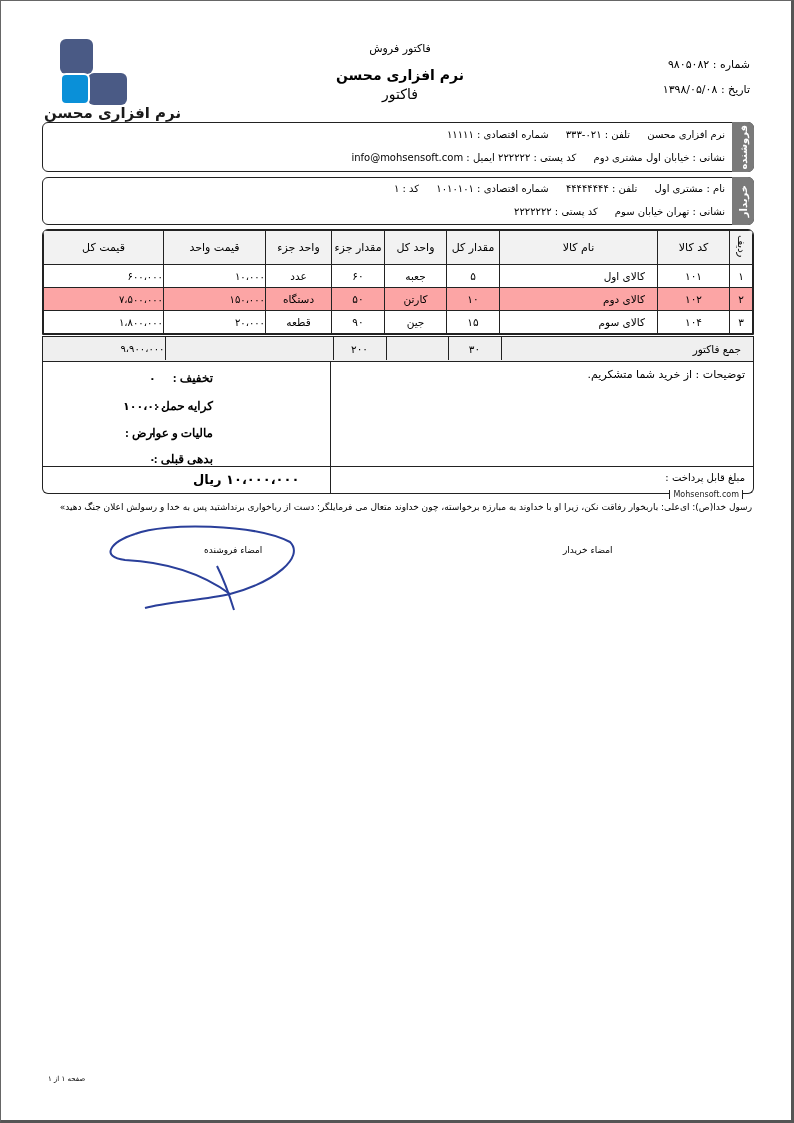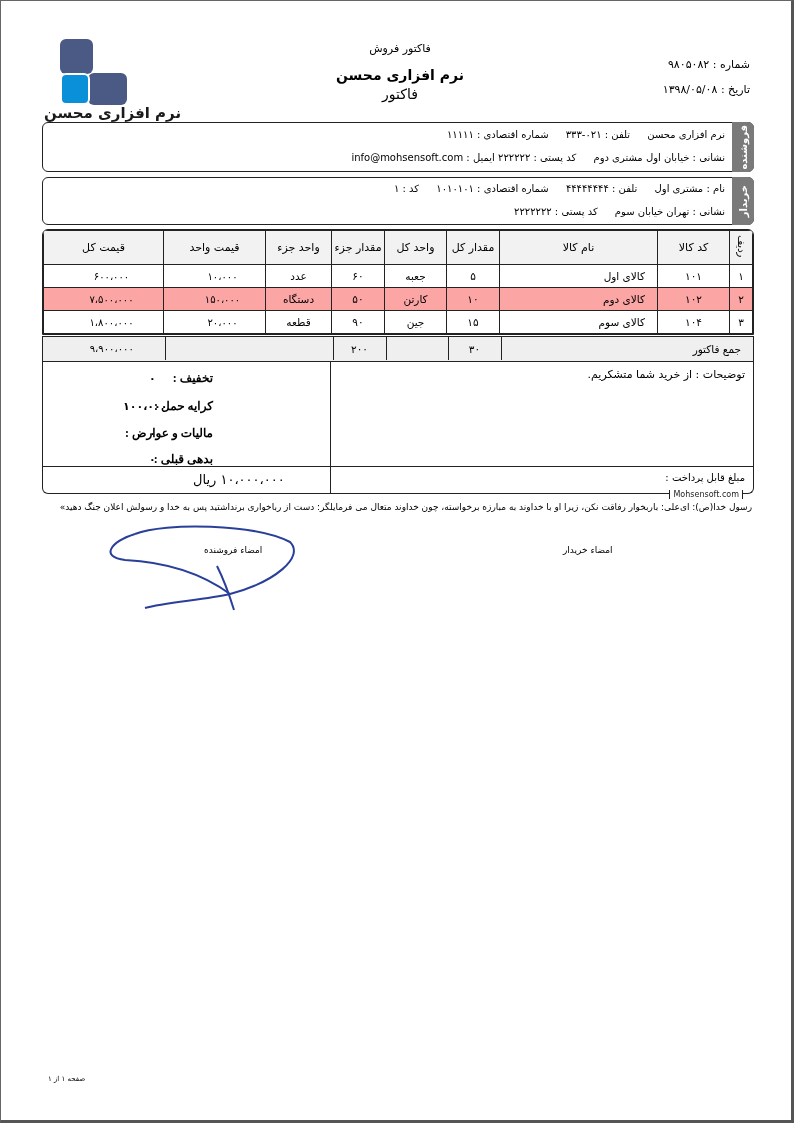--- a/index.html
+++ b/index.html
@@ -28,21 +28,21 @@
   .party-line { position:absolute; right:28px; font-size:10px; direction:rtl; white-space:nowrap; }
   .gap { display:inline-block; width:14px; }
 
   
   .tbl-wrap { position:absolute; left:42px; top:229px; width:712px; border:1.5px solid #222; border-radius:6px 6px 0 0; box-sizing:border-box; overflow:hidden; }
   table { border-collapse:collapse; width:100%; direction:rtl; font-size:10.5px; }
   th, td { border:1px solid #222; text-align:center; padding:0; }
   th { height:33px; background:#f2f2f2; font-weight:normal; font-size:11px; }
   td { height:22px; }
   tr.alt td { background:#fca5a5; }
-  td.left { text-align:center; padding-left:16px; font-size:10px; }
+  td.left { text-align:right; padding-left:16px; font-size:10px; }
   td.right { text-align:right; padding-right:12px; }
   th.rowcol { width:22px; }
   th.rowcol span { writing-mode:vertical-rl; font-size:10px; }
 
   .sum { position:absolute; left:42px; top:336px; width:712px; height:26px; border:1.5px solid #222; box-sizing:border-box; background:#efefef; }
   .sum table td { height:23px; border-top:none; border-bottom:none; }
 
   
   .foot { position:absolute; left:42px; top:362px; width:712px; height:132px; border:1.5px solid #222; border-top:none; border-radius:0 0 6px 6px; box-sizing:border-box; }
   .foot-divv { position:absolute; left:287px; top:0; bottom:0; border-left:1px solid #222; }
@@ -222,21 +222,21 @@
   <div class="cost" style="right:540px;top:9px;">تخفیف :</div>
   <div class="cost-val" style="left:106px;top:10px;">۰</div>
   <div class="cost" style="right:540px;top:37px;">کرایه حمل :</div>
   <div class="cost-val" style="left:80px;top:38px;">۱۰۰،۰۰۰</div>
   <div class="cost" style="right:540px;top:64px;">مالیات و عوارض :</div>
   <div class="cost-val" style="left:106px;top:65px;">۰</div>
   <div class="cost" style="right:540px;top:90px;">بدهی قبلی :</div>
   <div class="cost-val" style="left:106px;top:91px;">۰</div>
 
   <div class="abs" style="right:8px;top:110px;font-size:10px;direction:rtl;white-space:nowrap;">مبلغ قابل پرداخت :</div>
-  <div class="abs" style="left:150px;top:110px;font-size:13px;font-weight:normal;direction:rtl;white-space:nowrap;">۱۰،۰۰۰،۰۰۰ ریال</div>
+  <div class="abs" style="left:150px;top:110px;font-size:13px;font-weight:bold;direction:rtl;white-space:nowrap;">۱۰،۰۰۰،۰۰۰ ریال</div>
   <div class="brand-tag">Mohsensoft.com</div>
 </div>
 
 <div class="quote">رسول خدا(ص): ای‌علی: باربخوار رفاقت نکن، زیرا او با خداوند به مبارزه برخواسته، چون خداوند متعال می فرمایلگر: دست از رباخواری برنداشتید پس به خدا و رسولش اعلان جنگ دهید»</div>
 
 <svg class="abs" style="left:105px;top:522px;" width="200" height="90" viewBox="0 0 200 90">
   <path d="M 30 12 C 60 0, 150 2, 185 20 C 200 35, 170 60, 125 72 C 100 78, 60 80, 40 86" fill="none" stroke="#2a3f9a" stroke-width="2"></path>
   <path d="M 30 12 C 5 20, -5 35, 20 38 C 60 40, 95 50, 125 72" fill="none" stroke="#2a3f9a" stroke-width="2"></path>
   <path d="M 112 44 C 120 60, 125 75, 129 88" fill="none" stroke="#2a3f9a" stroke-width="2"></path>
 </svg>

